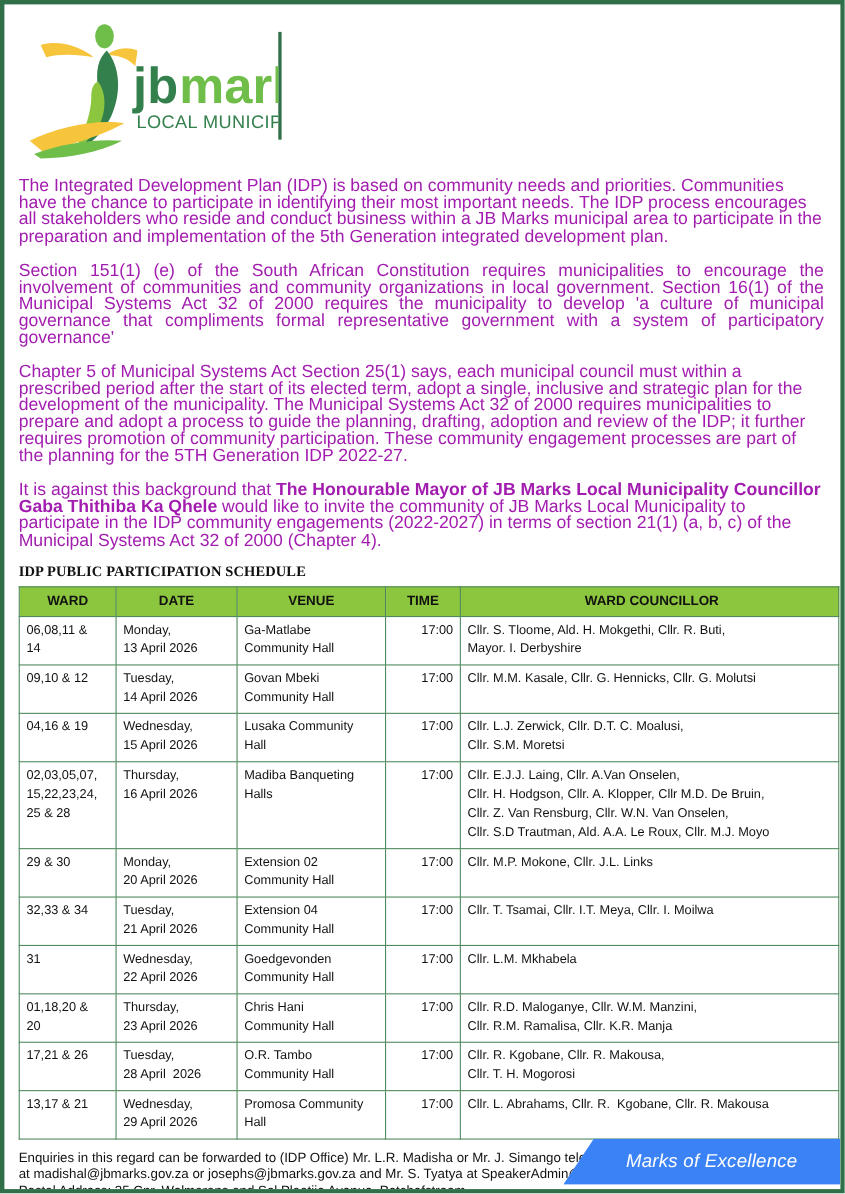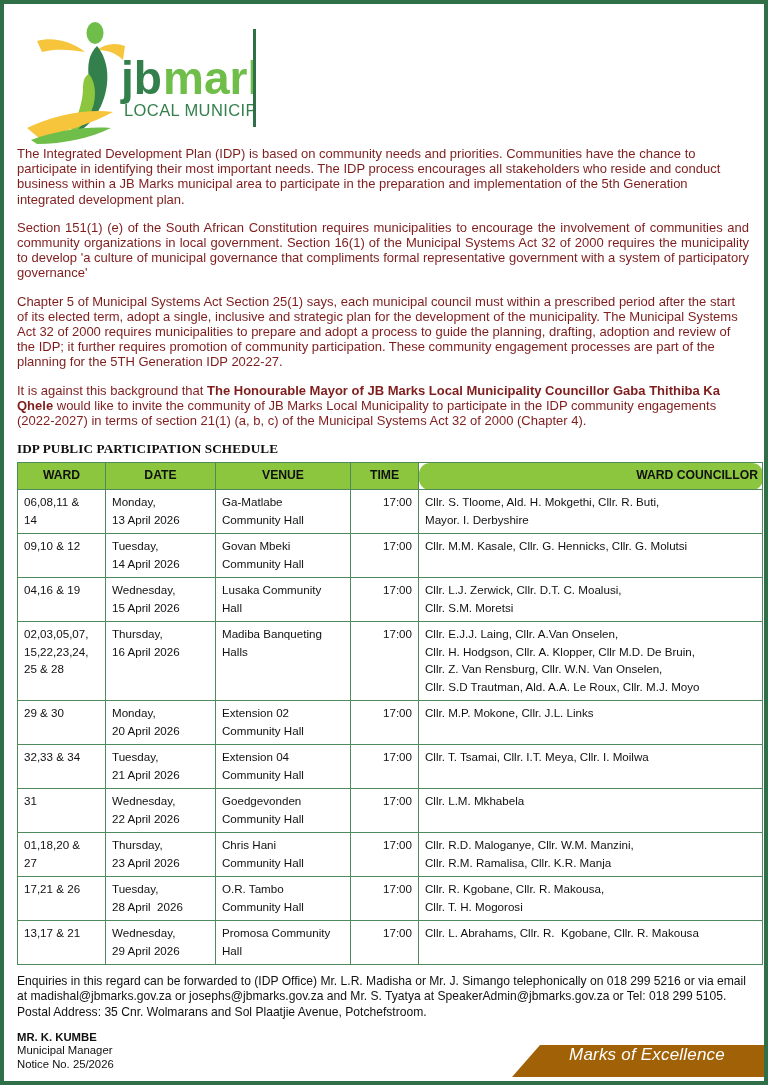--- a/index.html
+++ b/index.html
@@ -53,25 +53,25 @@
     line-height: 26px;
     letter-spacing: -0.1px;
     white-space: nowrap;
   }
 
   
   .body-area {
     padding: 0 6px 0 4px;
   }
   p.para {
-    font-size: 13px;
+    font-size: 16px;
     line-height: 15.2px;
-    margin: 0 0 13px 0;
+    margin: 16px 0 13px 0;
     text-align: left;
-    color: #7f1d1d;
+    color: #a21caf;
   }
   p.para.justified {
     text-align: justify;
   }
   .bold { font-weight: bold; }
 
   
   .sched-title {
     font-size: 13.2px;
     font-weight: bold;
@@ -98,23 +98,22 @@
   table.sched thead th {
     background: #8cc63e;
     font-weight: bold;
     text-align: center;
     font-size: 12.2px;
     padding: 4px 4px 5px 4px;
     height: 17px;
     line-height: 17px;
   }
   table.sched thead th.left-head {
-    text-align: right;
+    text-align: center;
     padding-left: 8px;
-    border-radius: 11px;
   }
   col.c-ward  { width: 88px; }
   col.c-date  { width: 110px; }
   col.c-venue { width: 135px; }
   col.c-time  { width: 68px; }
   col.c-cllr  { width: 344px; }
   td.time-cell { text-align: right; }
   .cellline { display: block; white-space: pre-wrap; }
 
   
@@ -136,24 +135,25 @@
   .sig-role, .sig-notice {
     font-size: 11.3px;
     line-height: 13.5px;
     color: #111111;
   }
   .slogan-band {
     position: absolute;
     right: 0;
     bottom: 4px;
     width: 252px;
-    height: 32px;
-    background: #a16207;
+    height: 42px;
+    background: #3b82f6;
     clip-path: polygon(28px 0, 100% 0, 100% 100%, 0 100%);
     display: flex;
+    align-items: center;
     justify-content: center;
   }
   .slogan-text {
     color: #ffffff;
     font-style: italic;
     font-size: 17px;
     letter-spacing: 0.2px;
     padding-left: 18px;
   }
 </style>
@@ -355,21 +355,21 @@
             <td class="time-cell">
               <span class="cellline">17:00</span>
             </td>
             <td>
               <span class="cellline">Cllr. L.M. Mkhabela</span>
             </td>
           </tr>
           <tr>
             <td>
               <span class="cellline">01,18,20 &amp;</span>
-              <span class="cellline">27</span>
+              <span class="cellline">20</span>
             </td>
             <td>
               <span class="cellline">Thursday,</span>
               <span class="cellline">23 April 2026</span>
             </td>
             <td>
               <span class="cellline">Chris Hani</span>
               <span class="cellline">Community Hall</span>
             </td>
             <td class="time-cell">

